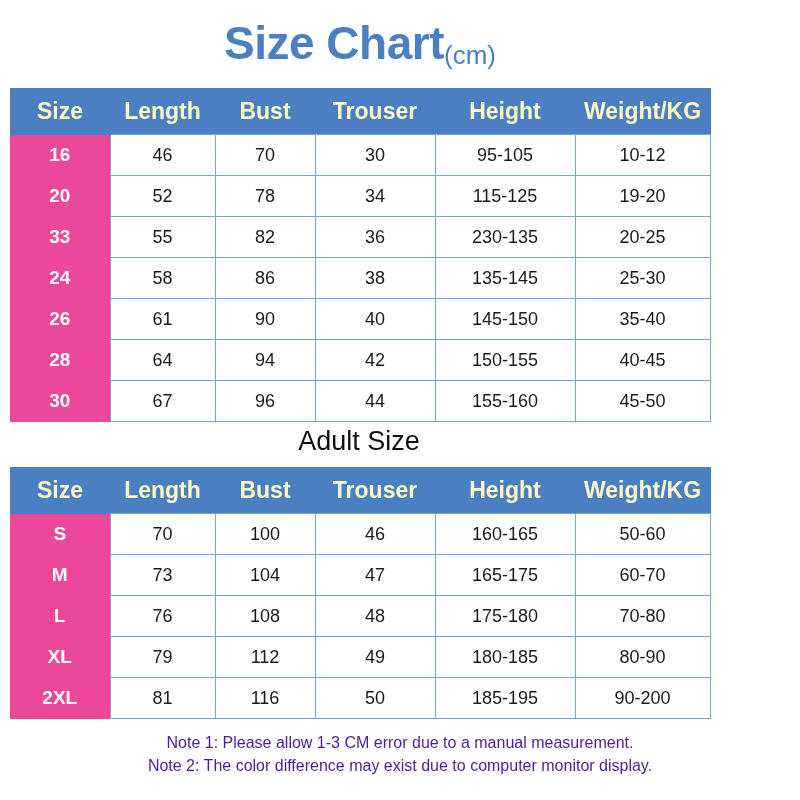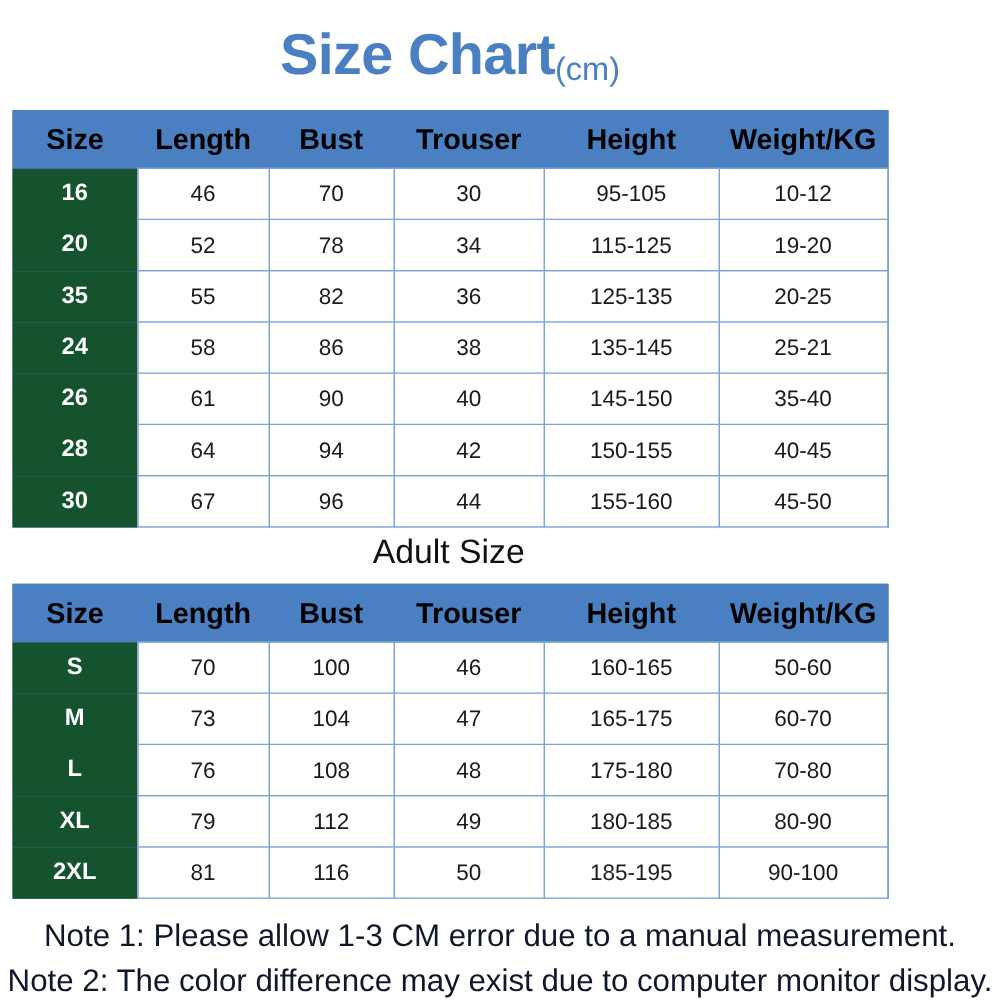--- a/index.html
+++ b/index.html
@@ -51,36 +51,36 @@
     width: 700px;
     table-layout: fixed;
     background: #4a7fc1;
   }
   table.size-table th,
   table.size-table td {
     text-align: center;
     vertical-align: middle;
   }
   table.size-table thead th {
-    color: #000000;
+    color: #fef9c3;
     font-size: 23px;
     font-weight: bold;
     height: 44px;
     border: none;
     background: #4a7fc1;
   }
   table.size-table tbody td {
     height: 38px;
     font-size: 18px;
     color: #1a1a1a;
     background: #ffffff;
     border: 1px solid #7ba3d6;
   }
   table.size-table tbody td.size-cell {
-    background: #14532d;
+    background: #ec4899;
     color: #ffffff;
     font-weight: bold;
     font-size: 19px;
     border: none;
   }
   
   col.c-size    { width: 100px; }
   col.c-length  { width: 105px; }
   col.c-bust    { width: 100px; }
   col.c-trouser { width: 120px; }
@@ -97,22 +97,22 @@
     padding: 4px 2px 10px 0;
   }
 
   
   .notes {
     width: 800px;
     text-align: center;
     padding-top: 12px;
   }
   .note-line {
-    font-size: 25px;
-    color: #0f172a;
+    font-size: 16px;
+    color: #4c1d95;
     line-height: 1.45;
   }
 </style>
 </head>
 <body>
 
 <div class="page">
 
   <div class="title-wrap">
     <span class="title-main">Size Chart</span><span class="title-unit">(cm)</span>
@@ -151,34 +151,34 @@
         </tr>
         <tr>
           <td class="size-cell">20</td>
           <td>52</td>
           <td>78</td>
           <td>34</td>
           <td>115-125</td>
           <td>19-20</td>
         </tr>
         <tr>
-          <td class="size-cell">35</td>
+          <td class="size-cell">33</td>
           <td>55</td>
           <td>82</td>
           <td>36</td>
-          <td>125-135</td>
+          <td>230-135</td>
           <td>20-25</td>
         </tr>
         <tr>
           <td class="size-cell">24</td>
           <td>58</td>
           <td>86</td>
           <td>38</td>
           <td>135-145</td>
-          <td>25-21</td>
+          <td>25-30</td>
         </tr>
         <tr>
           <td class="size-cell">26</td>
           <td>61</td>
           <td>90</td>
           <td>40</td>
           <td>145-150</td>
           <td>35-40</td>
         </tr>
         <tr>
@@ -255,21 +255,21 @@
           <td>49</td>
           <td>180-185</td>
           <td>80-90</td>
         </tr>
         <tr>
           <td class="size-cell">2XL</td>
           <td>81</td>
           <td>116</td>
           <td>50</td>
           <td>185-195</td>
-          <td>90-100</td>
+          <td>90-200</td>
         </tr>
       </tbody>
     </table>
   </div>
 
   <div class="notes">
     <div class="note-line">Note 1: Please allow 1-3 CM error due to a manual measurement.</div>
     <div class="note-line">Note 2: The color difference may exist due to computer monitor display.</div>
   </div>
 

